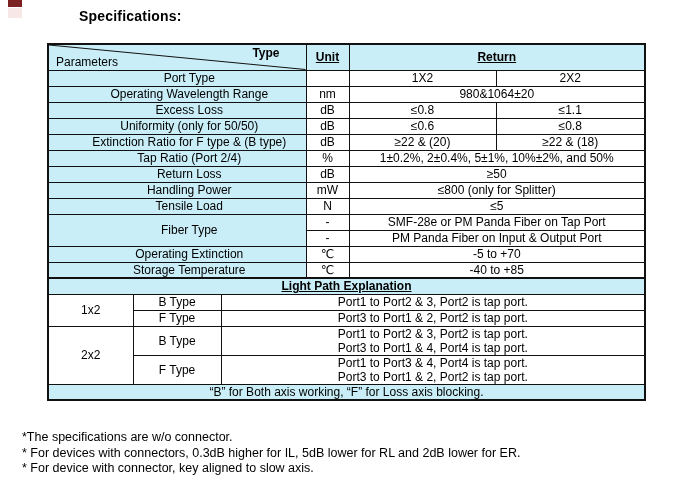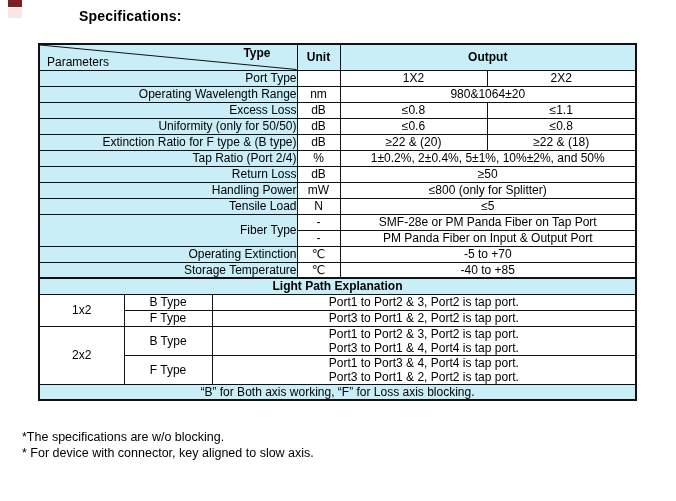--- a/index.html
+++ b/index.html
@@ -4,36 +4,36 @@
 <style>
   html,body{margin:0;padding:0;}
   body{
     width:676px;height:501px;position:relative;background:#ffffff;
     font-family:"Liberation Sans","DejaVu Sans",sans-serif;color:#000;
     overflow:hidden;
   }
   .bullet-dark{position:absolute;left:8px;top:0;width:14px;height:7px;background:#7b2121;}
   .bullet-light{position:absolute;left:8px;top:8px;width:14px;height:10px;background:#f3d3d3;opacity:.55;}
   .page-title{position:absolute;left:35px;top:8px;font-size:14px;font-weight:bold;letter-spacing:.2px;margin-left:44px;}
-  .tables{position:absolute;left:38px;top:43px;width:597px;}
+  .tables{position:absolute;left:47px;top:43px;width:597px;}
   table{border-collapse:collapse;table-layout:fixed;width:597px;font-size:12px;color:#000;}
   table.lp{margin-top:-2px;padding-left:7px;}
   td,th{border:1px solid #111;padding:0;text-align:center;vertical-align:middle;font-weight:normal;line-height:14px;}
   table{border:2px solid #111;}
   .cyan{background:#c9eef7;}
-  .param{text-align:right;padding-left:24px;}
+  .param{text-align:center;padding-left:24px;}
   tr.r{height:16px;}
   tr.r2{height:29px;}
   tr.hd{height:26px;}
   tr.sm{height:16px;}
   .corner{position:relative;}
   .corner svg{position:absolute;left:0;top:0;width:100%;height:100%;}
   .corner .t-label{position:absolute;top:1px;right:26px;font-weight:bold;}
   .corner .p-label{position:absolute;bottom:1px;left:7px;font-weight:normal;}
-  .bold{font-weight:bold;}
+  .bold{font-weight:bold;text-decoration:underline;}
   .foot{position:absolute;left:22px;top:430px;font-size:12.5px;line-height:15.5px;}
 </style>
 </head>
 <body>
 
 <div class="bullet-dark"></div>
 <div class="bullet-light"></div>
 
 <div class="page-title">Specifications:</div>
 
@@ -48,21 +48,21 @@
     <tbody>
         <tr class="hd">
       <td class="cyan corner">
         <svg viewBox="0 0 100 100" preserveAspectRatio="none">
               <line x1="0" y1="0" x2="100" y2="100" stroke="#111" stroke-width="1" vector-effect="non-scaling-stroke"></line>
             </svg>
         <span class="t-label">Type</span>
         <span class="p-label">Parameters</span>
       </td>
       <td class="cyan bold">Unit</td>
-      <td class="cyan bold" colspan="2">Output</td>
+      <td class="cyan bold" colspan="2">Return</td>
     </tr>
     <tr class="r">
       <td class="cyan param">Port Type</td>
       <td></td>
       <td>1X2</td>
       <td>2X2</td>
     </tr>
     <tr class="r">
       <td class="cyan param">Operating Wavelength Range</td>
       <td>nm</td>
@@ -163,15 +163,16 @@
       </td>
     </tr>
     <tr class="sm">
       <td class="cyan" colspan="3">“B” for Both axis working, “F” for Loss axis blocking.</td>
     </tr>
   </tbody>
     </table>
 </div>
 
 <div class="foot">
-  <div>*The specifications are w/o blocking.</div>
+  <div>*The specifications are w/o connector.</div>
+  <div>* For devices with connectors, 0.3dB higher for IL, 5dB lower for RL and 2dB lower for ER.</div>
   <div>* For device with connector, key aligned to slow axis.</div>
 </div>
 
 </body></html>

